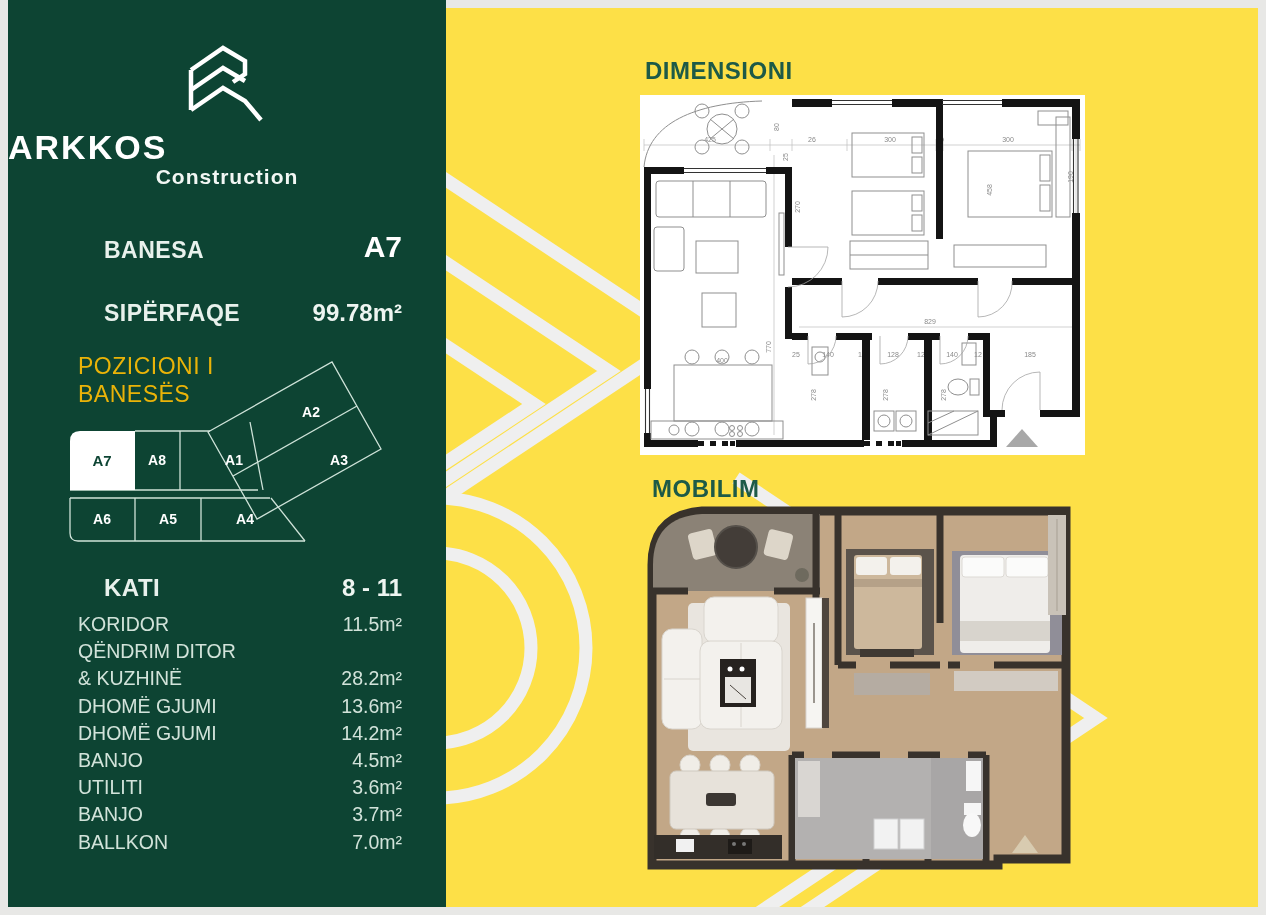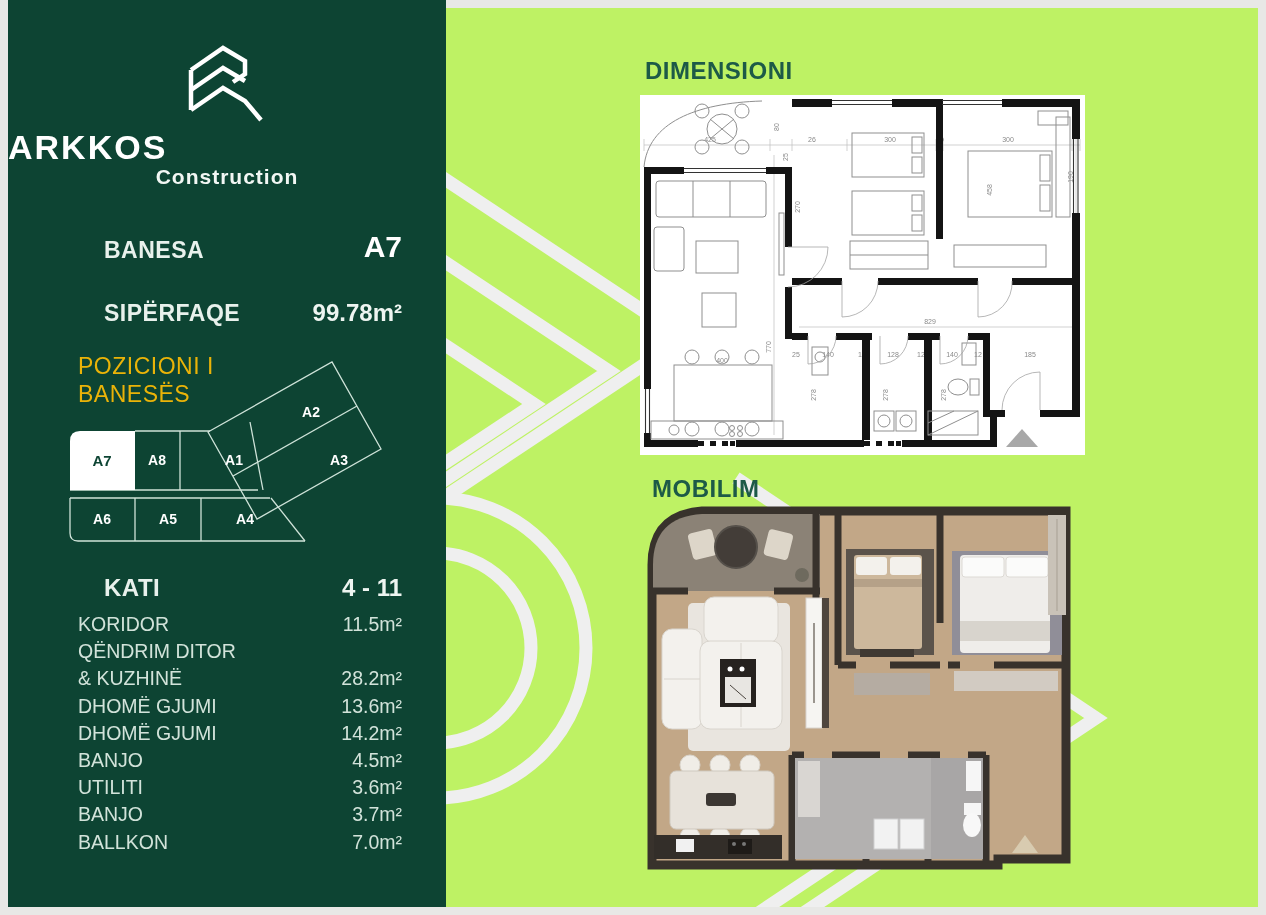--- a/index.html
+++ b/index.html
@@ -37,21 +37,21 @@
     color:#eab308;font-size:23px;font-weight:normal;line-height:28px;letter-spacing:.5px;
   }
   .diagram-svg{position:absolute;left:50px;top:344px;}
   .rooms-list{position:absolute;left:70px;right:44px;top:613px;}
   .room-row{display:flex;justify-content:space-between;height:27.2px;
     color:#d2e3da;font-size:19.5px;}
   .room-area{text-align:right;}
   
   .white-area{
     position:absolute;left:446px;top:8px;width:812px;height:899px;
-    background:#bef264;overflow:hidden;
+    background:#fde047;overflow:hidden;
   }
   .watermark{position:absolute;left:0;top:0;pointer-events:none;}
   .plan-title{
     position:absolute;color:#1d5a47;font-size:24px;font-weight:bold;letter-spacing:.5px;
   }
   .title-dimensioni{left:199px;top:49px;}
   .title-mobilim{left:206px;top:467px;}
   .dim-plan{position:absolute;left:194px;top:87px;}
   .mob-plan{position:absolute;left:196px;top:495px;}
   .dim-num{font-size:7px;fill:#8a8a8a;font-family:"Liberation Sans",sans-serif;}
@@ -118,21 +118,21 @@
     <text class="unit-label" x="176" y="121" text-anchor="middle">A1</text>
     <text class="unit-label" x="253" y="73" text-anchor="middle">A2</text>
     <text class="unit-label" x="281" y="121" text-anchor="middle">A3</text>
     <text class="unit-label" x="44" y="180" text-anchor="middle">A6</text>
     <text class="unit-label" x="110" y="180" text-anchor="middle">A5</text>
     <text class="unit-label" x="187" y="180" text-anchor="middle">A4</text>
   </svg>
 
   <div class="kv-row row-kati">
     <span class="kv-label" style="font-size:24px">KATI</span>
-    <span class="kv-value" style="font-size:24px">4 - 11</span>
+    <span class="kv-value" style="font-size:24px">8 - 11</span>
   </div>
 
   <div class="rooms-list">
     <div class="room-row">
       <span>KORIDOR</span>
       <span class="room-area">11.5m²</span>
     </div>
     <div class="room-row">
       <span>QËNDRIM DITOR</span>
       <span class="room-area"></span>

